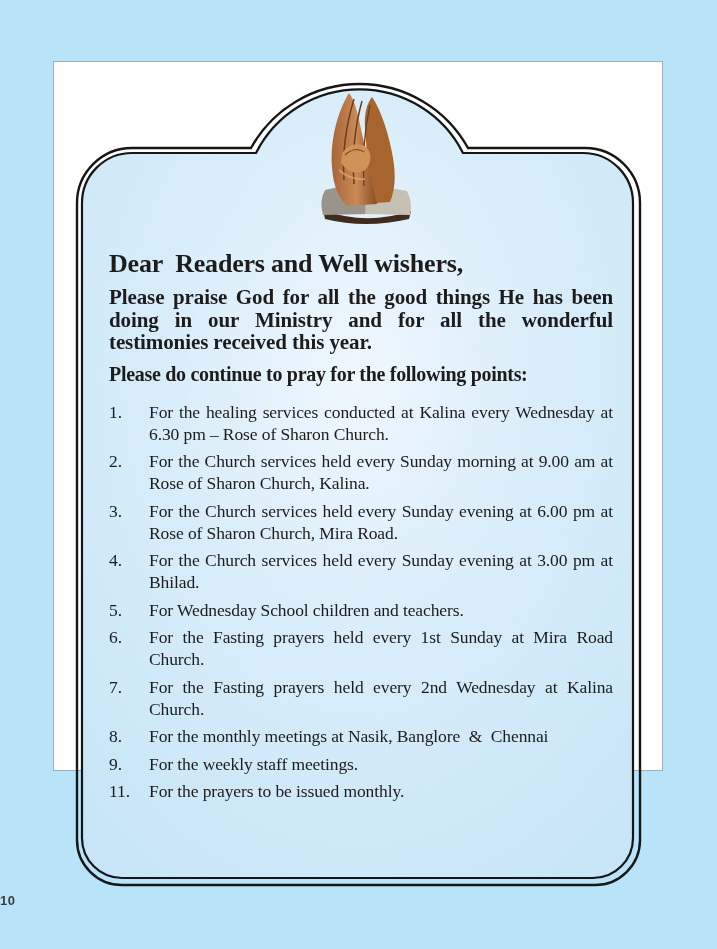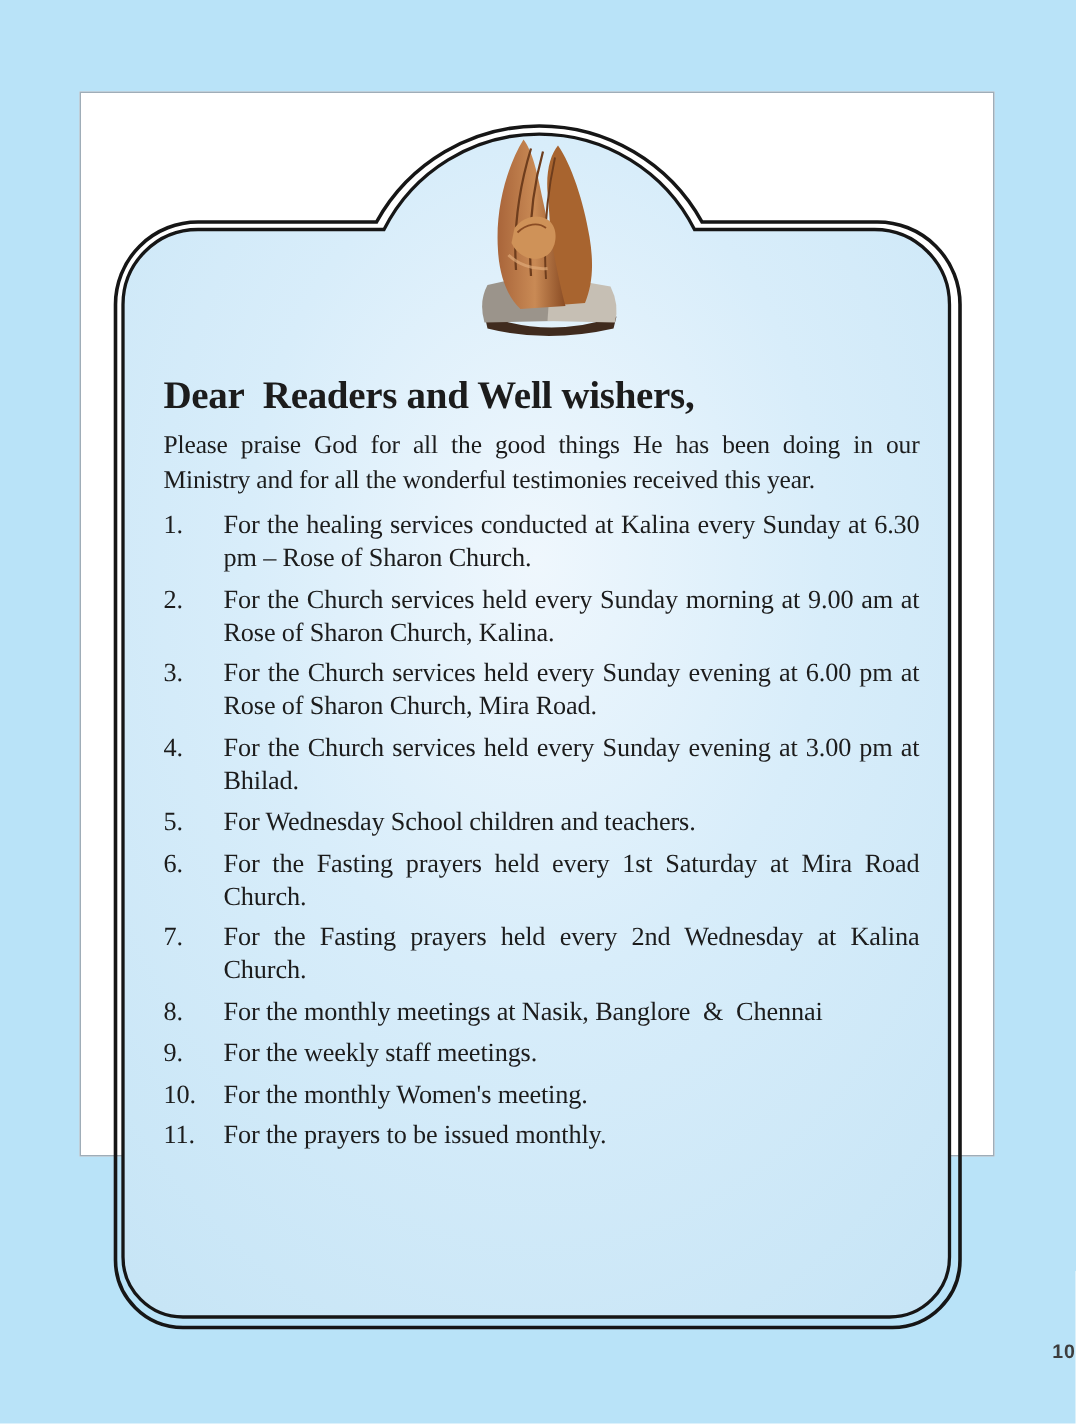--- a/index.html
+++ b/index.html
@@ -20,39 +20,39 @@
     position:absolute;left:55px;top:186px;width:504px;
     color:#1c1c1c;
   }
   h1.title{
     margin:0 0 6px 0;
     font-size:26px;line-height:32px;font-weight:bold;
     letter-spacing:-0.2px;white-space:pre-wrap;
   }
   p.intro{
     margin:0 0 7px 0;
-    font-size:17px;line-height:22.5px;
-    text-align:justify;letter-spacing:-0.1px;
+    font-size:21px;line-height:22.5px;
+    text-align:justify;letter-spacing:-0.1px;font-weight:bold;
   }
   h2.subtitle{
     margin:0 0 14px 0;
     font-size:20px;line-height:26px;font-weight:bold;
     letter-spacing:-0.3px;
   }
   .plist{margin:0;padding:0;}
   .li{
     display:flex;align-items:flex-start;
     margin-bottom:5.5px;
     font-size:17.5px;line-height:22px;letter-spacing:-0.1px;
   }
   .li .num{flex:0 0 40px;}
   .li .txt{flex:1 1 auto;text-align:justify;white-space:pre-wrap;}
   .pagenum{
     position:absolute;left:0;top:893px;width:717px;
-    text-align:right;
+    text-align:left;
     font-family:"Liberation Sans","DejaVu Sans",sans-serif;
     font-size:13px;font-weight:bold;color:#3d3d3d;
     letter-spacing:0.5px;
   }
 </style>
 </head>
 <body style="--outer-bg: #b9e3f8;">
 
 <div class="sheet">
 
@@ -113,62 +113,59 @@
       <path d="M34 60 C40 52 50 50 57 55 C63 60 63 72 56 78 C47 84 36 79 32 70 Z" fill="#cf9258"></path>
       <path d="M36 63 C42 57 50 56 55 60" stroke="#8a4c24" stroke-width="1.2" fill="none"></path>
 
       <path d="M30 78 C36 84 46 88 56 87" stroke="#e0a977" stroke-width="2" fill="none" opacity="0.7"></path>
     </g>
   </svg>
 
   <div class="content" style="color: rgb(28, 28, 28);">
     <h1 class="title">Dear  Readers and Well wishers,</h1>
     <p class="intro">Please praise God for all the good things He has been doing in our Ministry and for all the wonderful testimonies received this year.</p>
+    <h2 class="subtitle">Please do continue to pray for the following points:</h2>
     <div class="plist">
         <div class="li">
           <span class="num">1.</span>
-          <span class="txt">For the healing services conducted at Kalina every Sunday at 6.30 pm – Rose of Sharon Church.</span>
+          <span class="txt">For the healing services conducted at Kalina every Wednesday at 6.30 pm – Rose of Sharon Church.</span>
         </div>
         <div class="li">
           <span class="num">2.</span>
           <span class="txt">For the Church services held every Sunday morning at 9.00 am at Rose of Sharon Church, Kalina.</span>
         </div>
         <div class="li">
           <span class="num">3.</span>
           <span class="txt">For the Church services held every Sunday evening at 6.00 pm at Rose of Sharon Church, Mira Road.</span>
         </div>
         <div class="li">
           <span class="num">4.</span>
           <span class="txt">For the Church services held every Sunday evening at 3.00 pm at Bhilad.</span>
         </div>
         <div class="li">
           <span class="num">5.</span>
           <span class="txt">For Wednesday School children and teachers.</span>
         </div>
         <div class="li">
           <span class="num">6.</span>
-          <span class="txt">For the Fasting prayers held every 1st Saturday at Mira Road Church.</span>
+          <span class="txt">For the Fasting prayers held every 1st Sunday at Mira Road Church.</span>
         </div>
         <div class="li">
           <span class="num">7.</span>
           <span class="txt">For the Fasting prayers held every 2nd Wednesday at Kalina Church.</span>
         </div>
         <div class="li">
           <span class="num">8.</span>
           <span class="txt">For the monthly meetings at Nasik, Banglore  &amp;  Chennai</span>
         </div>
         <div class="li">
           <span class="num">9.</span>
           <span class="txt">For the weekly staff meetings.</span>
         </div>
         <div class="li">
-          <span class="num">10.</span>
-          <span class="txt">For the monthly Women's meeting.</span>
-        </div>
-        <div class="li">
           <span class="num">11.</span>
           <span class="txt">For the prayers to be issued monthly.</span>
         </div>
       </div>
   </div>
 
 </div>
 
 <div class="pagenum" style="color: rgb(61, 61, 61);">10</div>
 

